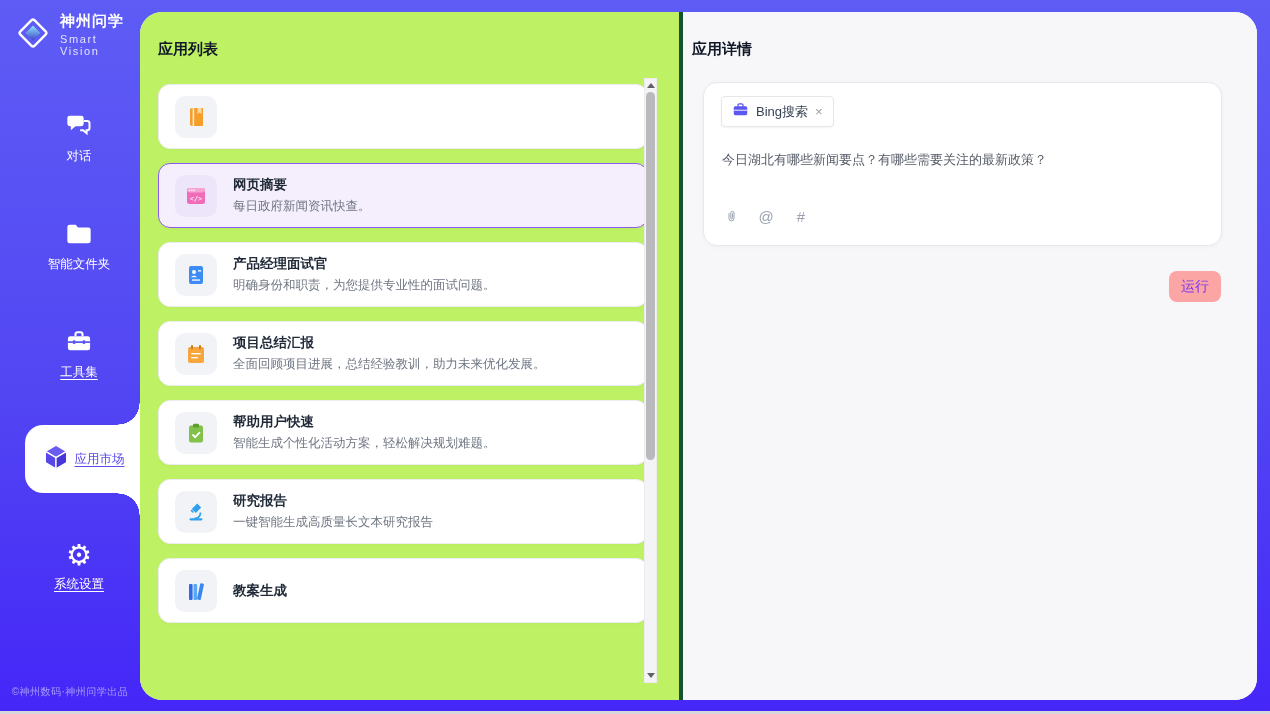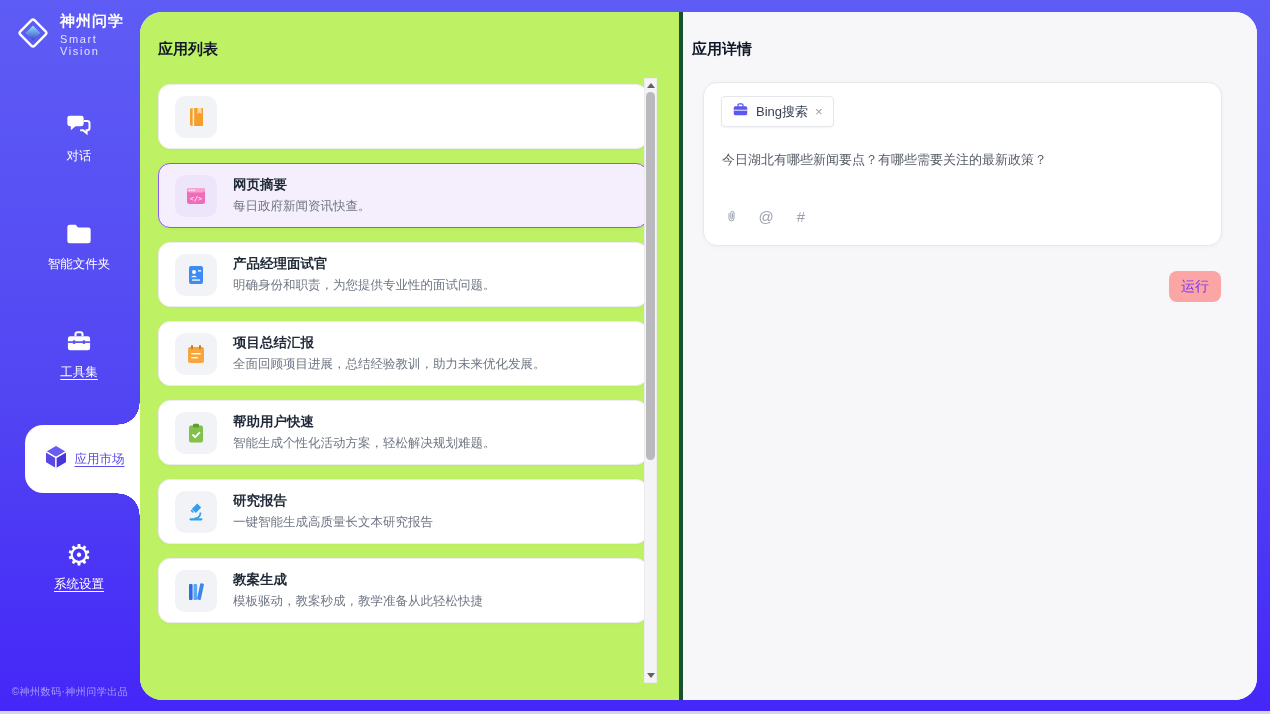--- a/index.html
+++ b/index.html
@@ -268,21 +268,20 @@
       <div class="card">
         <span class="app-ic">
           <svg width="24" height="24" viewBox="0 0 24 24">
             <rect x="5" y="5" width="3.6" height="16" rx=".9" fill="#2E6BE6"></rect>
             <rect x="9.5" y="5" width="3.6" height="16" rx=".9" fill="#5AA7F5"></rect>
             <rect x="14.6" y="4.4" width="3.8" height="16.6" rx=".9" transform="rotate(12 16.5 12.7)" fill="#3B86F0"></rect>
           </svg>
         </span>
         <span class="app-tx">
           <span class="app-name">教案生成</span>
-          <span class="app-desc">模板驱动，教案秒成，教学准备从此轻松快捷</span>
         </span>
       </div>
 
     </div>
 
     <div class="sbar">
       <span class="arr up">
           <span class="tri-up"></span>
         </span>
       <span class="sbar-thumb"></span>

